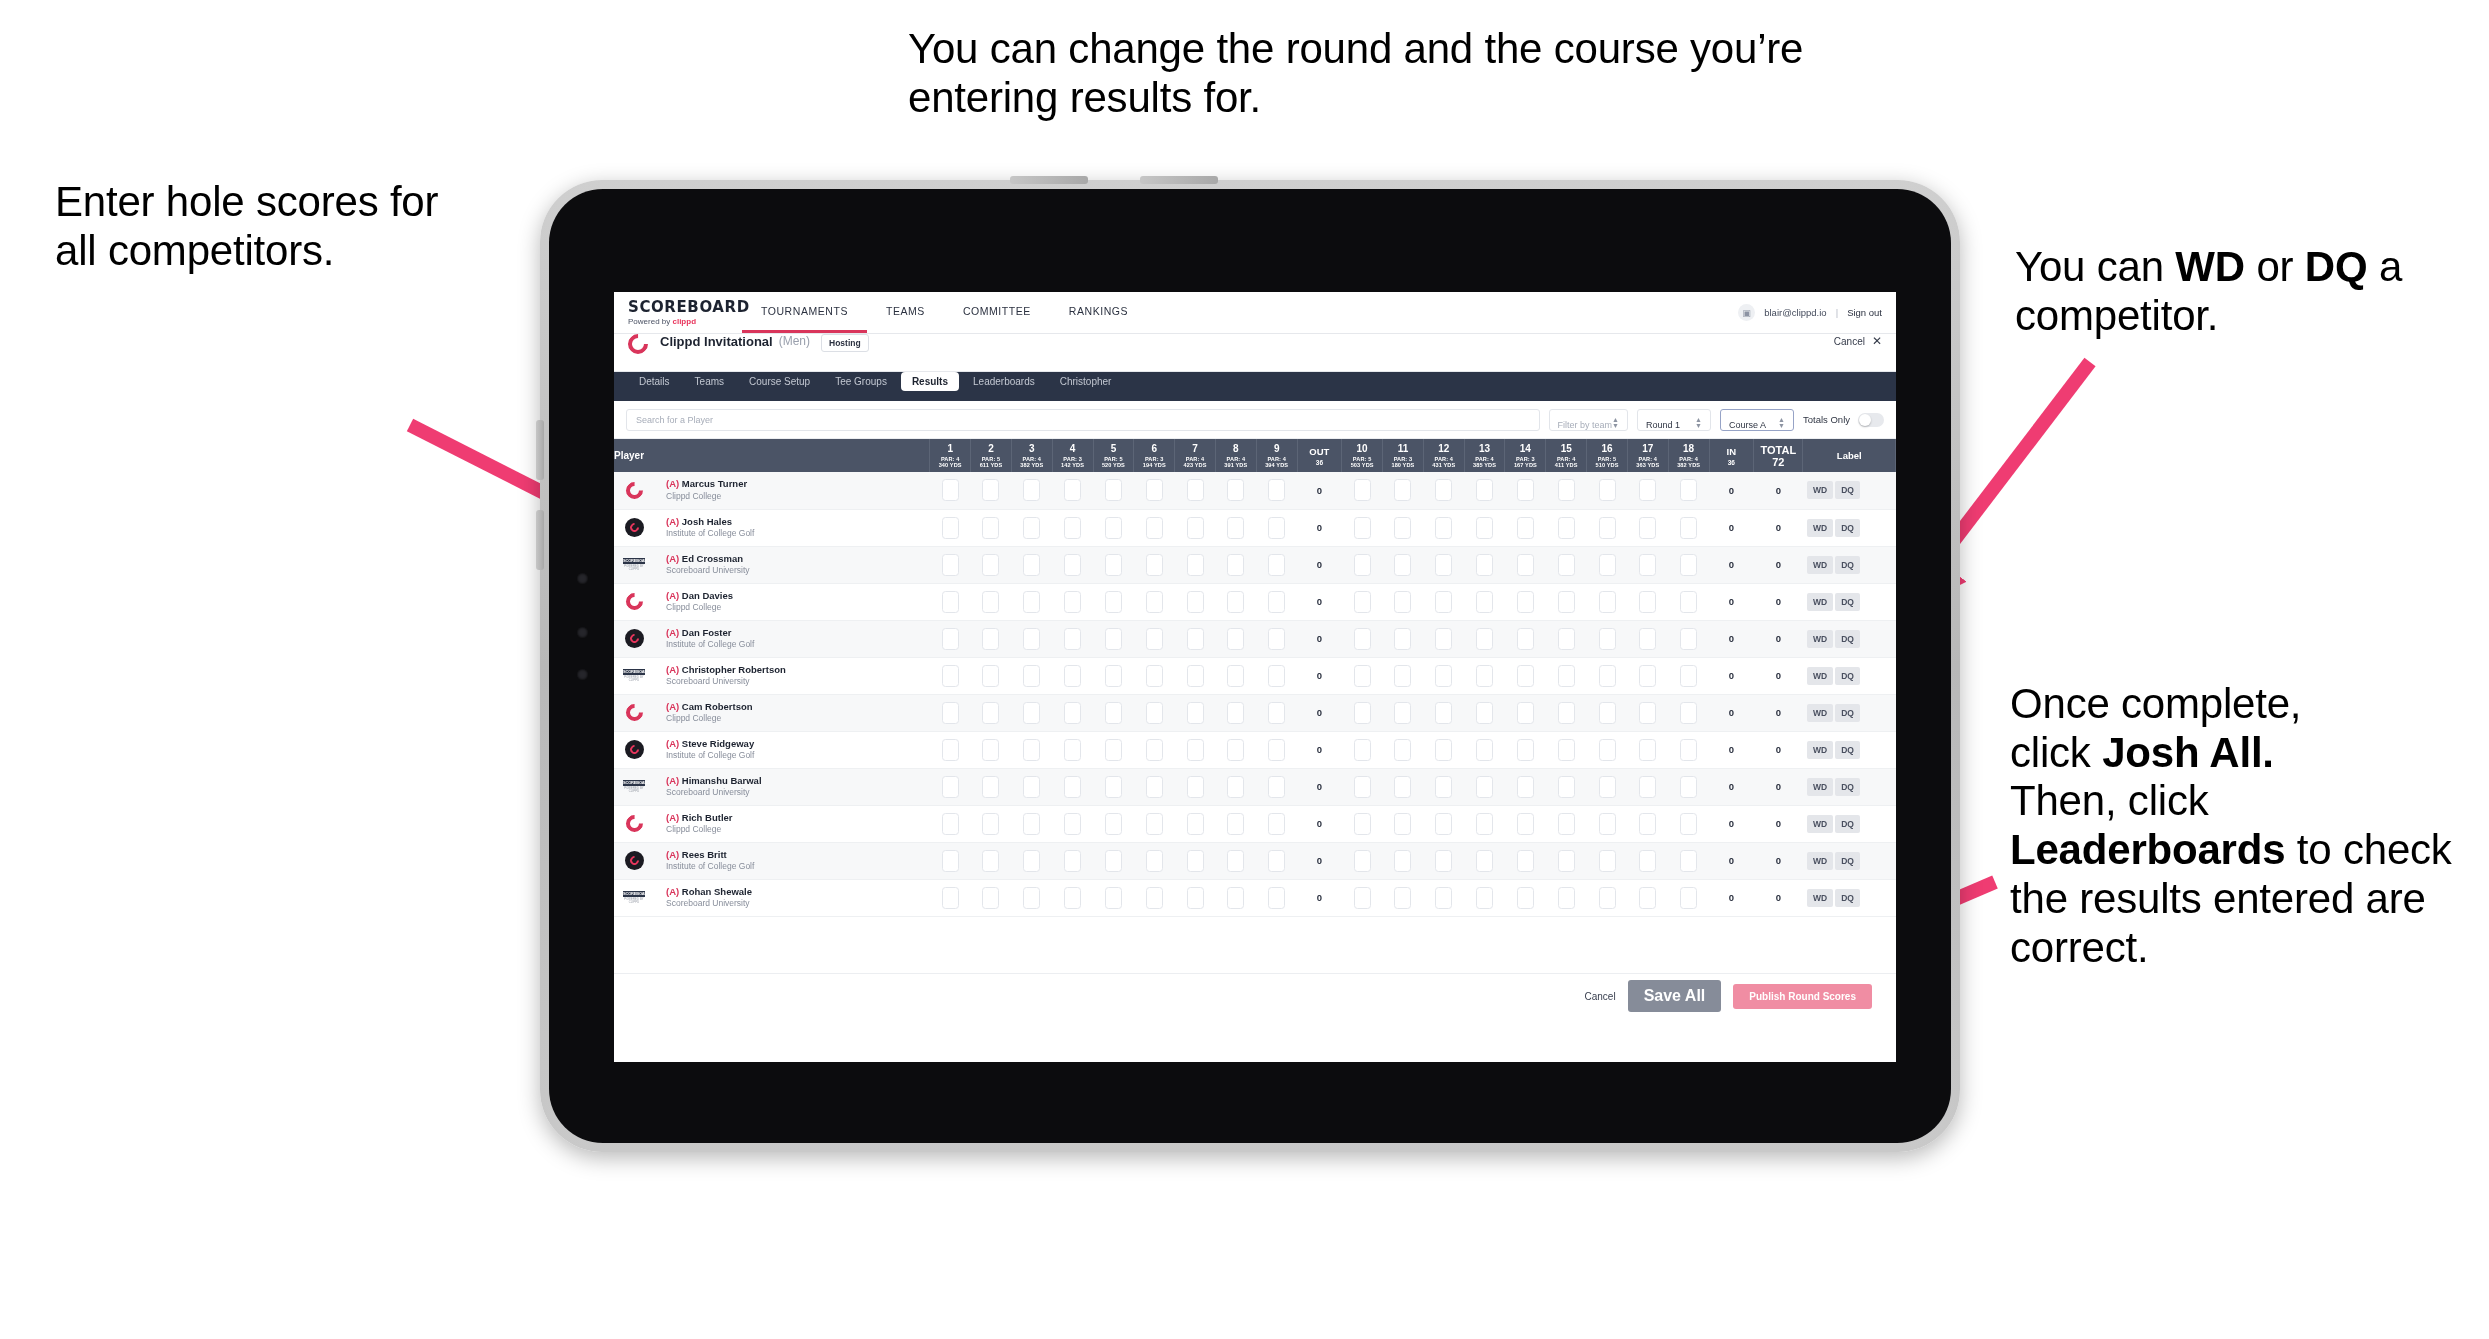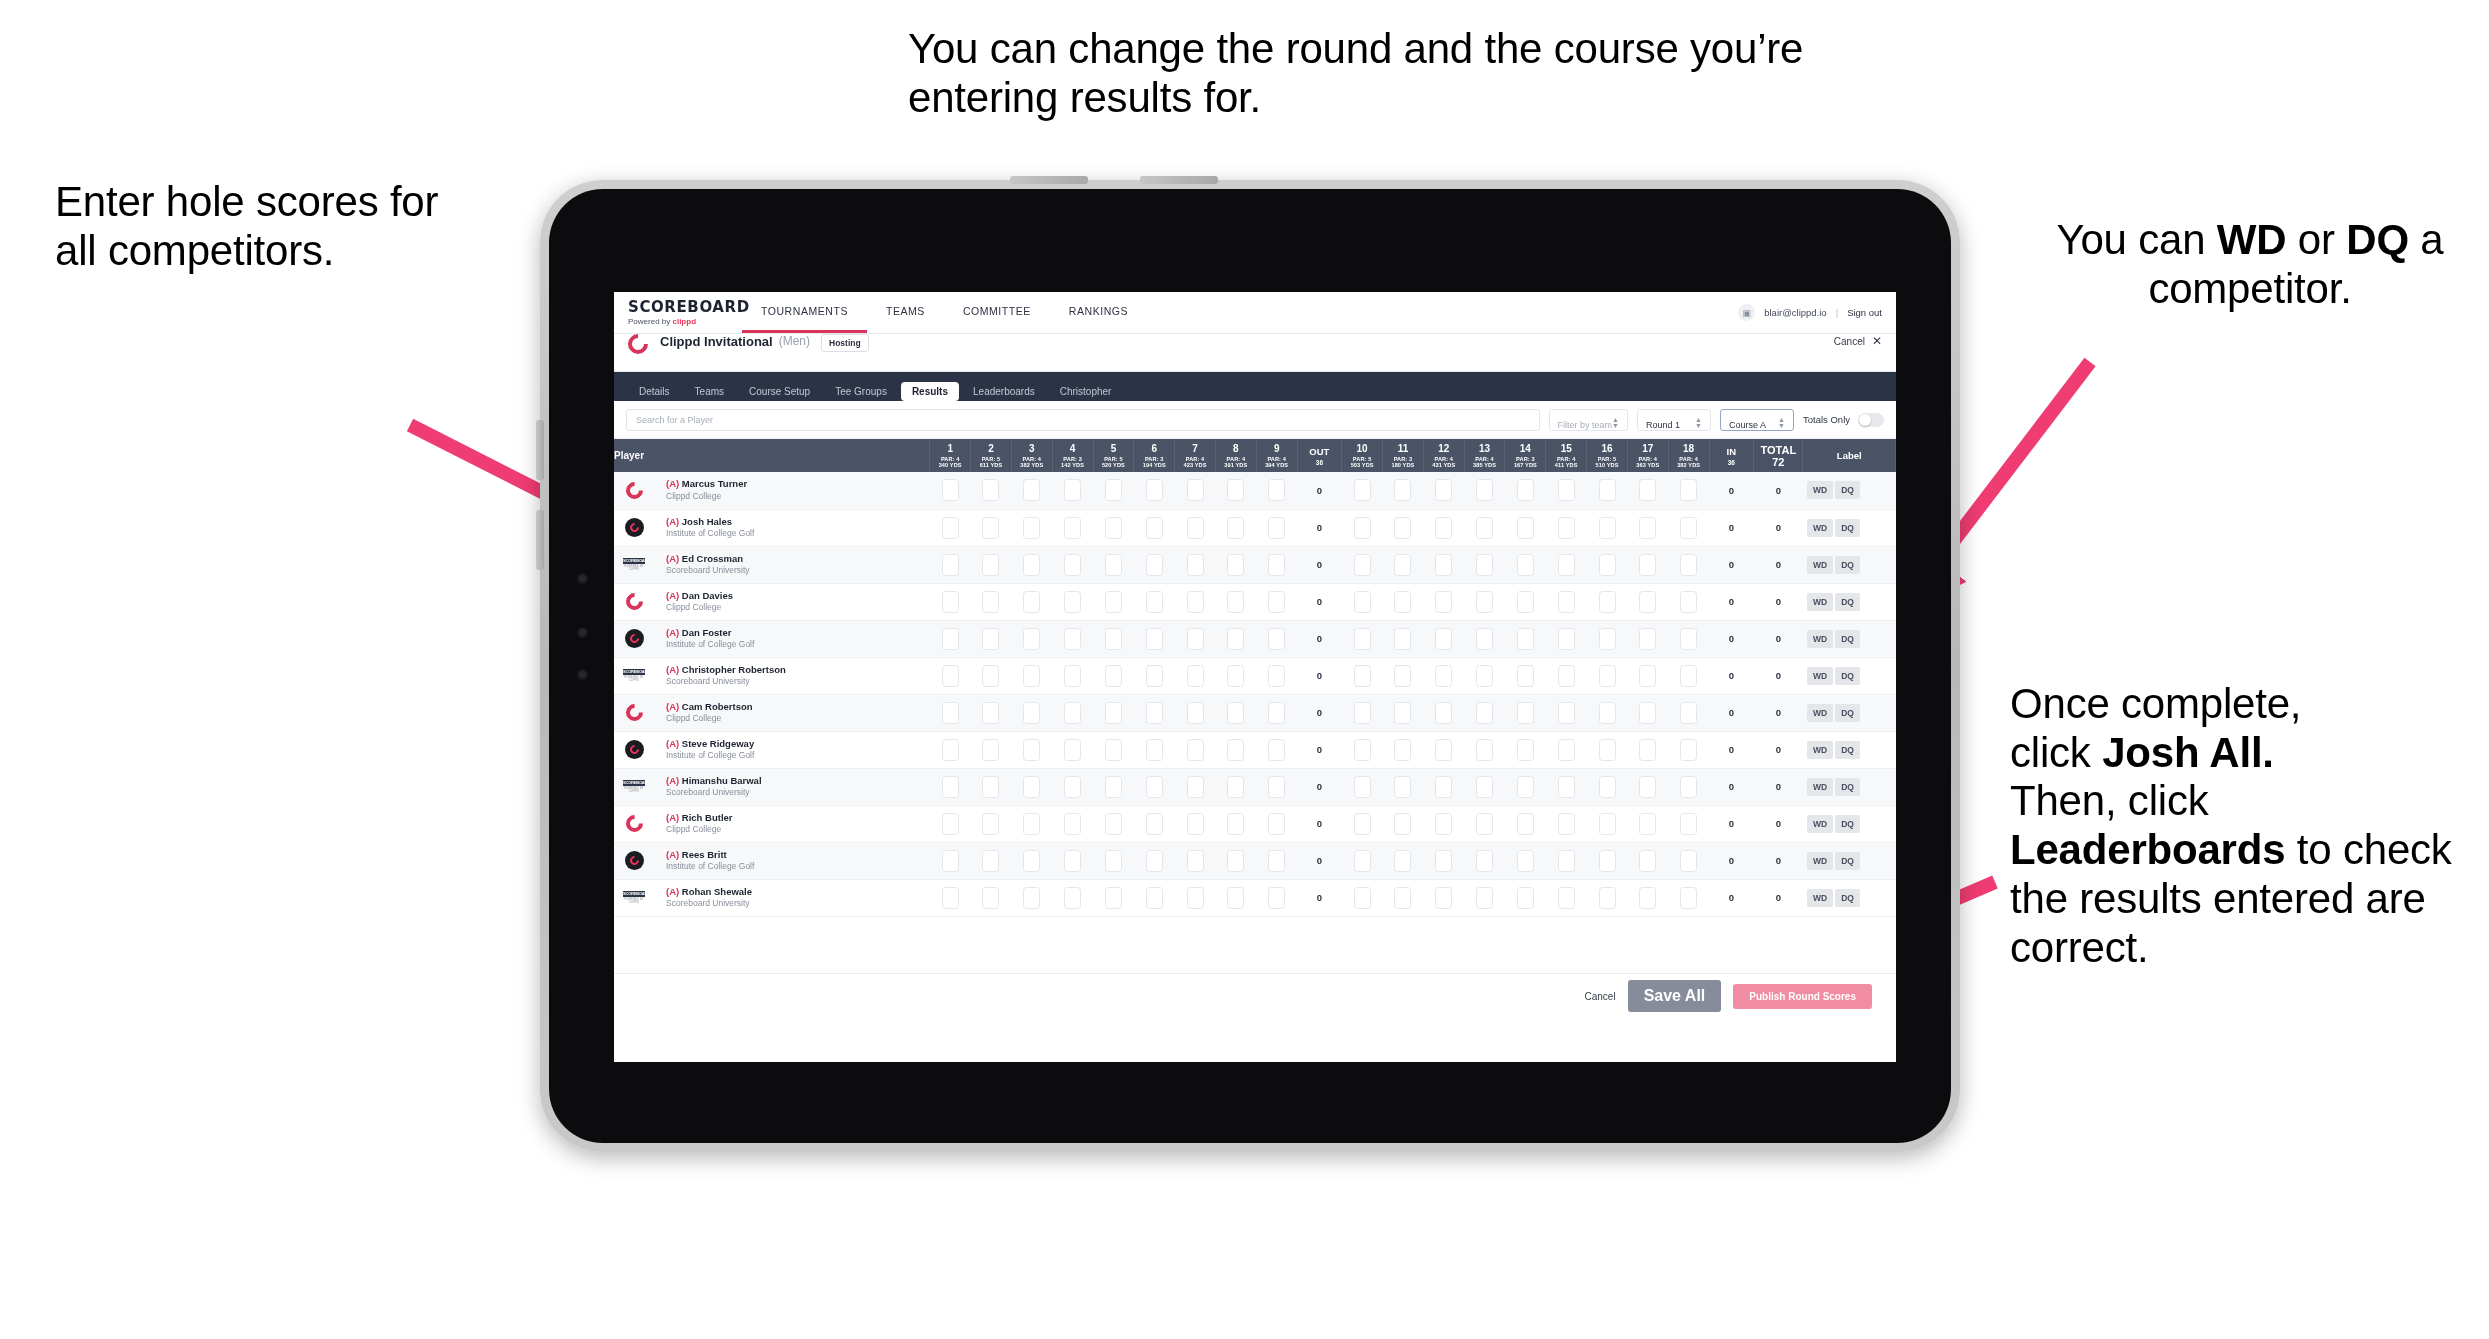--- a/index.html
+++ b/index.html
@@ -16,21 +16,21 @@
     position: absolute;
     color: #000;
     font-family: "Liberation Sans", sans-serif;
     font-size: 42px;
     line-height: 1.16;
     letter-spacing: -0.2px;
   }
   .anno b { font-weight: 700; }
   #anno-left   { left: 55px;  top: 178px; width: 400px; }
   #anno-top    { left: 908px; top: 25px;  width: 960px; text-align:left; }
-  #anno-wd     { left: 2015px; top: 216px; width: 470px; text-align: center; }
+  #anno-wd     { left: 2015px; top: 243px; width: 470px; }
   #anno-save   { left: 2010px; top: 680px; width: 480px; }
 
   
   .arrow { position: absolute; pointer-events: none; }
 
   
   #tablet {
     position: absolute;
     left: 540px; top: 180px;
     width: 1420px; height: 972px;
@@ -97,21 +97,21 @@
     border: 4px solid #d9355b; border-right-color: transparent;
     transform: rotate(-45deg); margin-right:12px;
   }
   #tname { font-size:13px; font-weight:600; color:#1d2330; }
   #tgender { font-size:12px; color:#9aa0ad; margin-left:6px; }
   #hosting { margin-left:11px; font-size:8.5px; font-weight:700; color:#2b3140; border:1px solid #dcdfe5; border-radius:3px; padding:3px 7px; }
   #cancelx { margin-left:auto; font-size:10px; color:#343a49; display:flex; align-items:center; gap:7px; }
   #cancelx .x { font-size:12px; }
 
   
-  #subnav { height: 29px; background:#2b3447; display:flex; align-items:flex-end; padding-left:14px; gap:3px; }
+  #subnav { height: 29px; background:#2b3447; display:flex; align-items:flex-start; padding-left:14px; gap:3px; }
   .subitem {
     font-size:10px; color:#c3c8d2; padding:4px 11px; border-radius:4px; cursor:pointer; white-space:nowrap;
   }
   .subitem.active { background:#fff; color:#1d2330; font-weight:600; }
 
   
   #filters { height: 38px; background:#fff; display:flex; align-items:center; padding:17px 12px; gap:9px; border-bottom:1px solid #eceef1; }
   #searchbox {
     flex:1; height:22px; border:1px solid #e2e5ea; border-radius:3px;
     display:flex; align-items:center; padding:0 9px; font-size:9px; color:#a7adb9;

